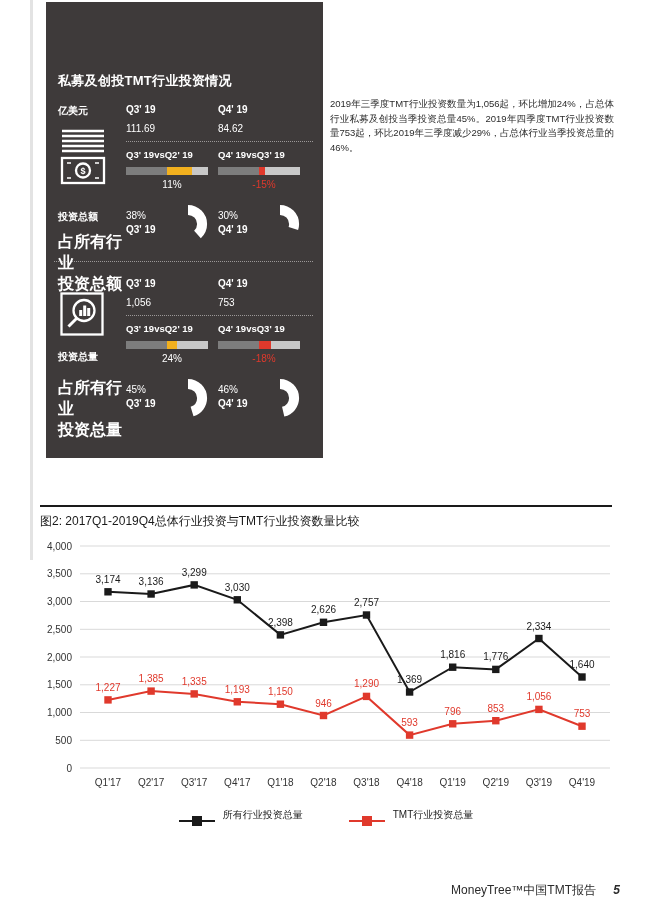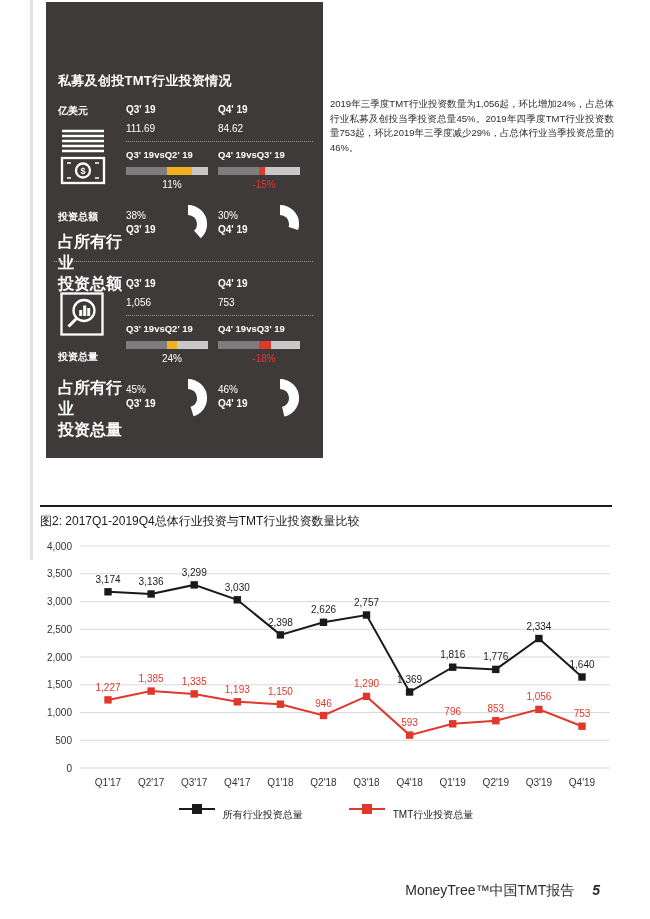--- a/index.html
+++ b/index.html
@@ -43,26 +43,26 @@
 
   
   .article { position:absolute; left:330px; top:97px; width:284px; }
   .article h2 { color:#e0301e; font-size:12.5px; font-weight:bold; margin-bottom:9px; }
   .article p { font-size:9.5px; line-height:1.55; color:#2b2b2b; text-align:justify; margin-bottom:11px; }
 
   
   .figure { position:absolute; left:40px; top:505px; width:572px; border-top:2px solid #1a1a1a; padding-top:6px; }
   .fig-title { font-size:12px; color:#1a1a1a; font-weight:500; margin-bottom:6px; }
   .legend { display:flex; justify-content:center; gap:46px; margin-top:0; font-size:10px; color:#1a1a1a; }
-  .legend-item { display:flex; align-items:flex-start; gap:8px; }
+  .legend-item { display:flex; align-items:flex-end; gap:8px; }
   .lg-line { position:relative; width:36px; height:2px; display:inline-block; }
   .lg-sq { position:absolute; left:13px; top:-4px; width:10px; height:10px; display:inline-block; }
 
   
-  .footer { position:absolute; left:28px; top:882px; width:572px; text-align:right; font-size:14px; color:#2b2b2b; }
+  .footer { position:absolute; left:48px; top:882px; width:572px; text-align:right; font-size:12px; color:#2b2b2b; }
   .footer .pageno { font-weight:bold; font-style:italic; margin-left:14px; }
 </style>
 </head>
 <body>
 
 <div class="page">
   <div class="spine"></div>
 
   <div class="panel">
     <div class="p-title">私募及创投TMT行业投资情况</div>

